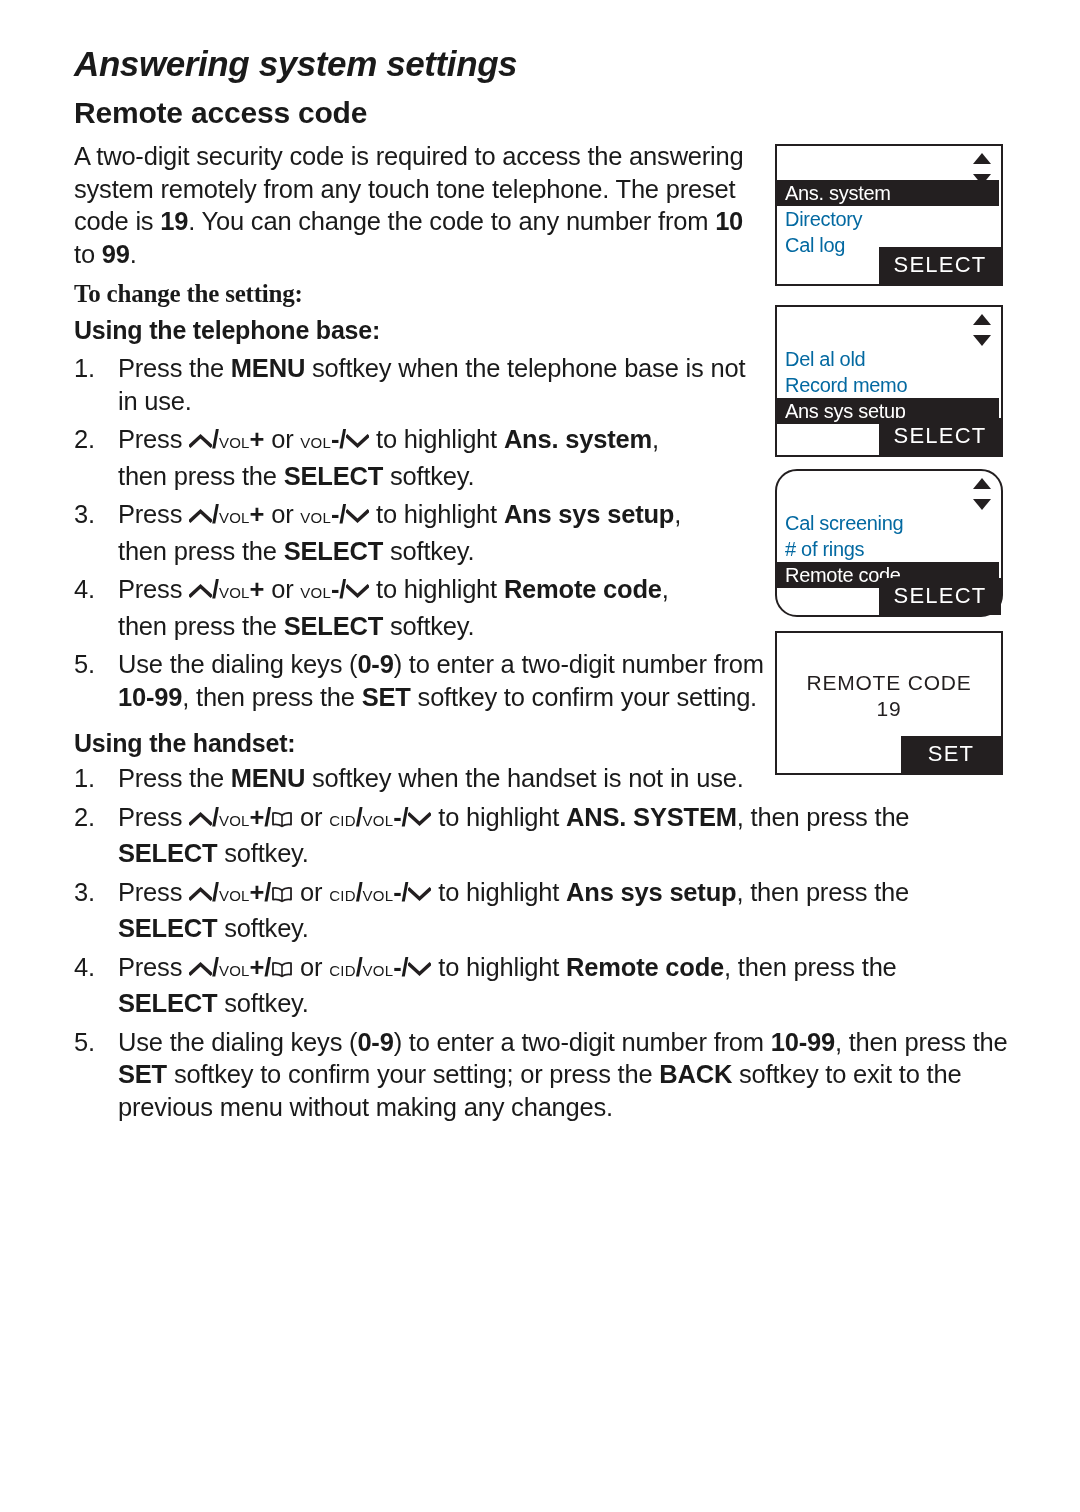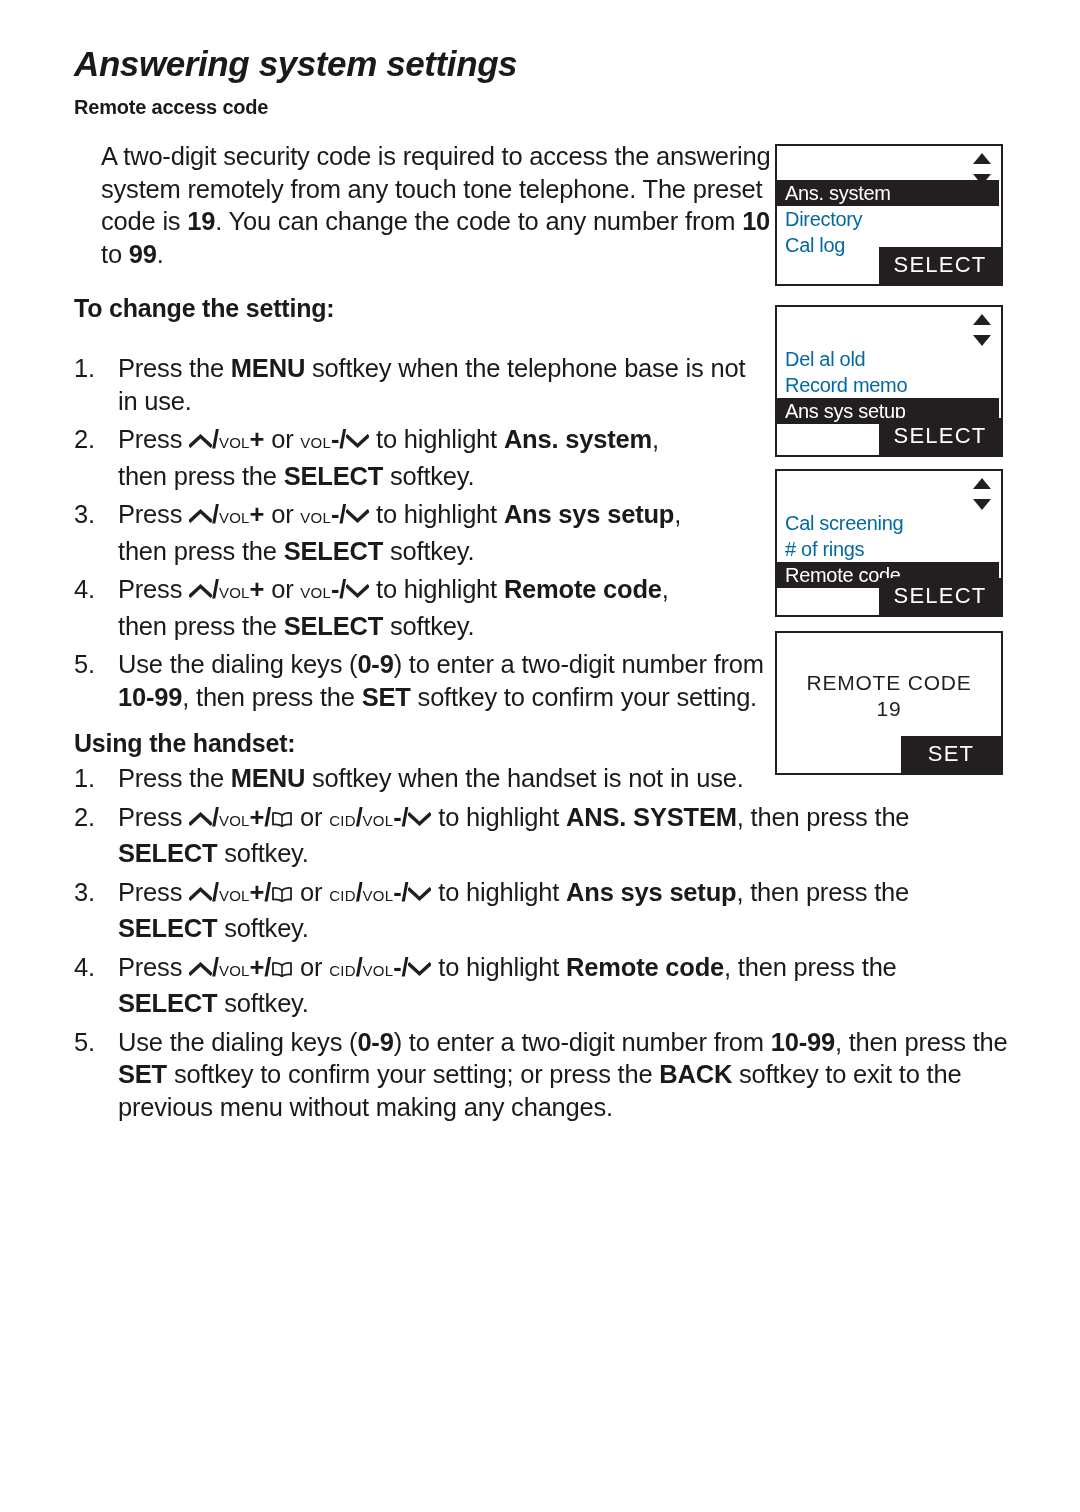--- a/index.html
+++ b/index.html
@@ -31,21 +31,21 @@
     font-size: 35px;
     font-weight: bold;
     letter-spacing: -0.4px;
     color: #1a1a1a;
     font-style: italic;
   }
   .section-title {
     position: absolute;
     left: 74px;
     top: 96px;
-    font-size: 20px;
+    font-size: 30px;
     font-weight: bold;
     letter-spacing: -0.2px;
   }
 
   
   .col-narrow {
     position: absolute;
     left: 74px;
     width: 690px;
   }
@@ -195,25 +195,26 @@
   }
 </style>
 </head>
 <body>
 
 <div class="page">
 
   <div class="chapter-title">Answering system settings</div>
   <div class="section-title">Remote access code</div>
 
-  <div class="col-narrow para" style="top:140px;margin-left:27px;">
+  <div class="col-narrow para" style="top:140px;">
     <span>A two-digit security code is required to access the answering system remotely from any touch tone telephone. The preset code is </span><b>19</b><span>. You can change the code to any number from </span><b>10</b><span> to </span><b>99</b><span>.</span>
   </div>
 
-  <div class="col-narrow sub-head" style="top:292px;">To change the setting:</div>
+  <div class="col-narrow sub-head" style="top:278px;font-family:Liberation Serif, serif;">To change the setting:</div>
+  <div class="col-narrow sub-head" style="top:314px;">Using the telephone base:</div>
 
   <div class="col-narrow" style="top:352px;">
 
     <div class="step">
       <span class="num">1.</span><span>Press the </span><b>MENU</b><span> softkey when the telephone base is not in use.</span>
     </div>
 
     <div class="step">
       <span class="num">2.</span><span>Press </span><span class="chev"><svg viewBox="0 0 23 16" width="23" height="16">
             <path d="M1.5 12.5 L11.5 3.2 L21.5 12.5" stroke="#231f20" stroke-width="3.4" fill="none" stroke-linecap="square"></path>
@@ -318,21 +319,21 @@
       </div>
       <div class="lcd-rows" style="top:39px;">
         <div class="lcd-row">Del al old</div>
         <div class="lcd-row">Record memo</div>
         <div class="lcd-row sel">Ans sys setup</div>
       </div>
       <div class="softkey wide">SELECT</div>
     </div>
   </div>
 
-  <div class="lcd" style="top:469px; height:148px;">
+  <div class="lcd" style="top:469px; height:148px;border-radius:22px;">
     <div class="lcd-inner">
       <div class="lcd-arrows">
         <svg viewBox="0 0 22 34" width="22" height="34">
           <path d="M11 1 L20 12 L2 12 Z" fill="#231f20"></path>
           <path d="M11 33 L2 22 L20 22 Z" fill="#231f20"></path>
         </svg>
       </div>
       <div class="lcd-rows" style="top:39px;">
         <div class="lcd-row">Cal screening</div>
         <div class="lcd-row"># of rings</div>

